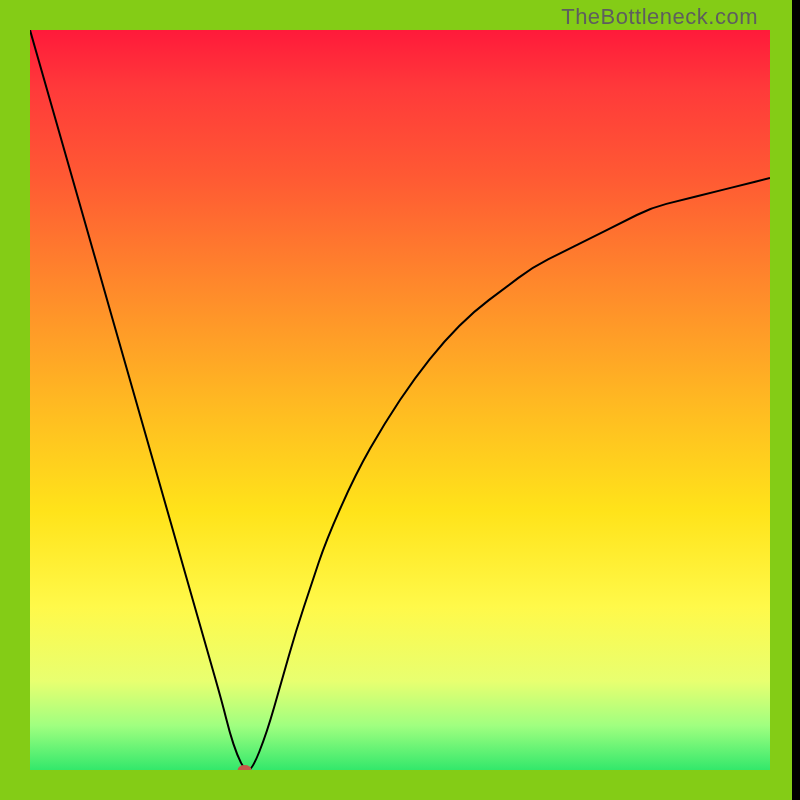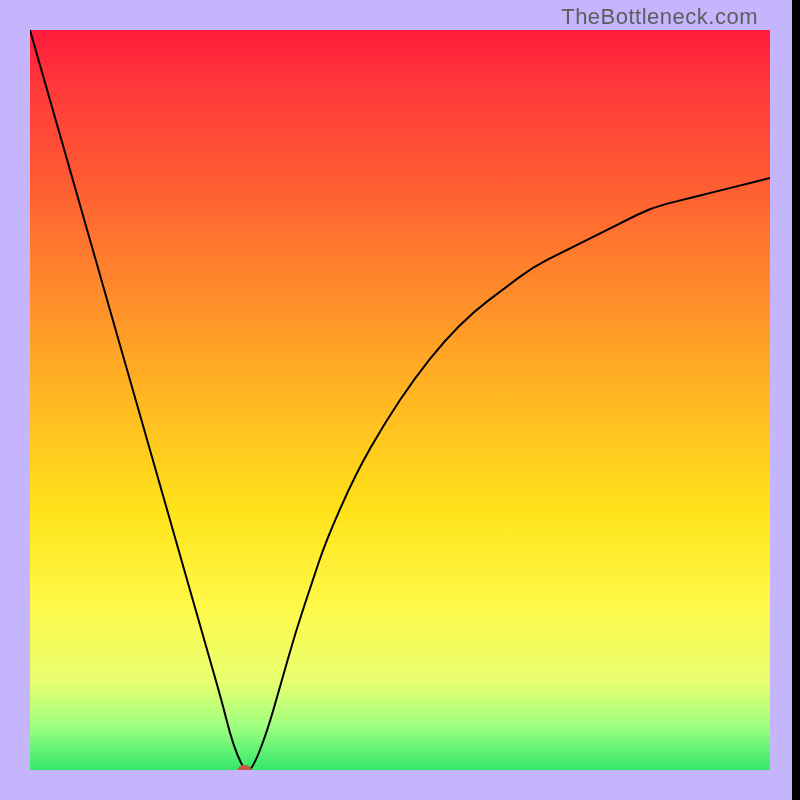--- a/index.html
+++ b/index.html
@@ -8,21 +8,21 @@
     width: 800px;
     height: 800px;
     overflow: hidden;
     background: #000;
     font-family: Arial, Helvetica, sans-serif;
   }
   .frame {
     position: relative;
     width: 792px;
     height: 800px;
-    background: #c4b5fd;
+    background: #84cc16;
   }
   .plot-area {
     position: absolute;
     left: 30px;
     top: 30px;
     width: 740px;
     height: 740px;
     
     background: linear-gradient(
       to bottom,

